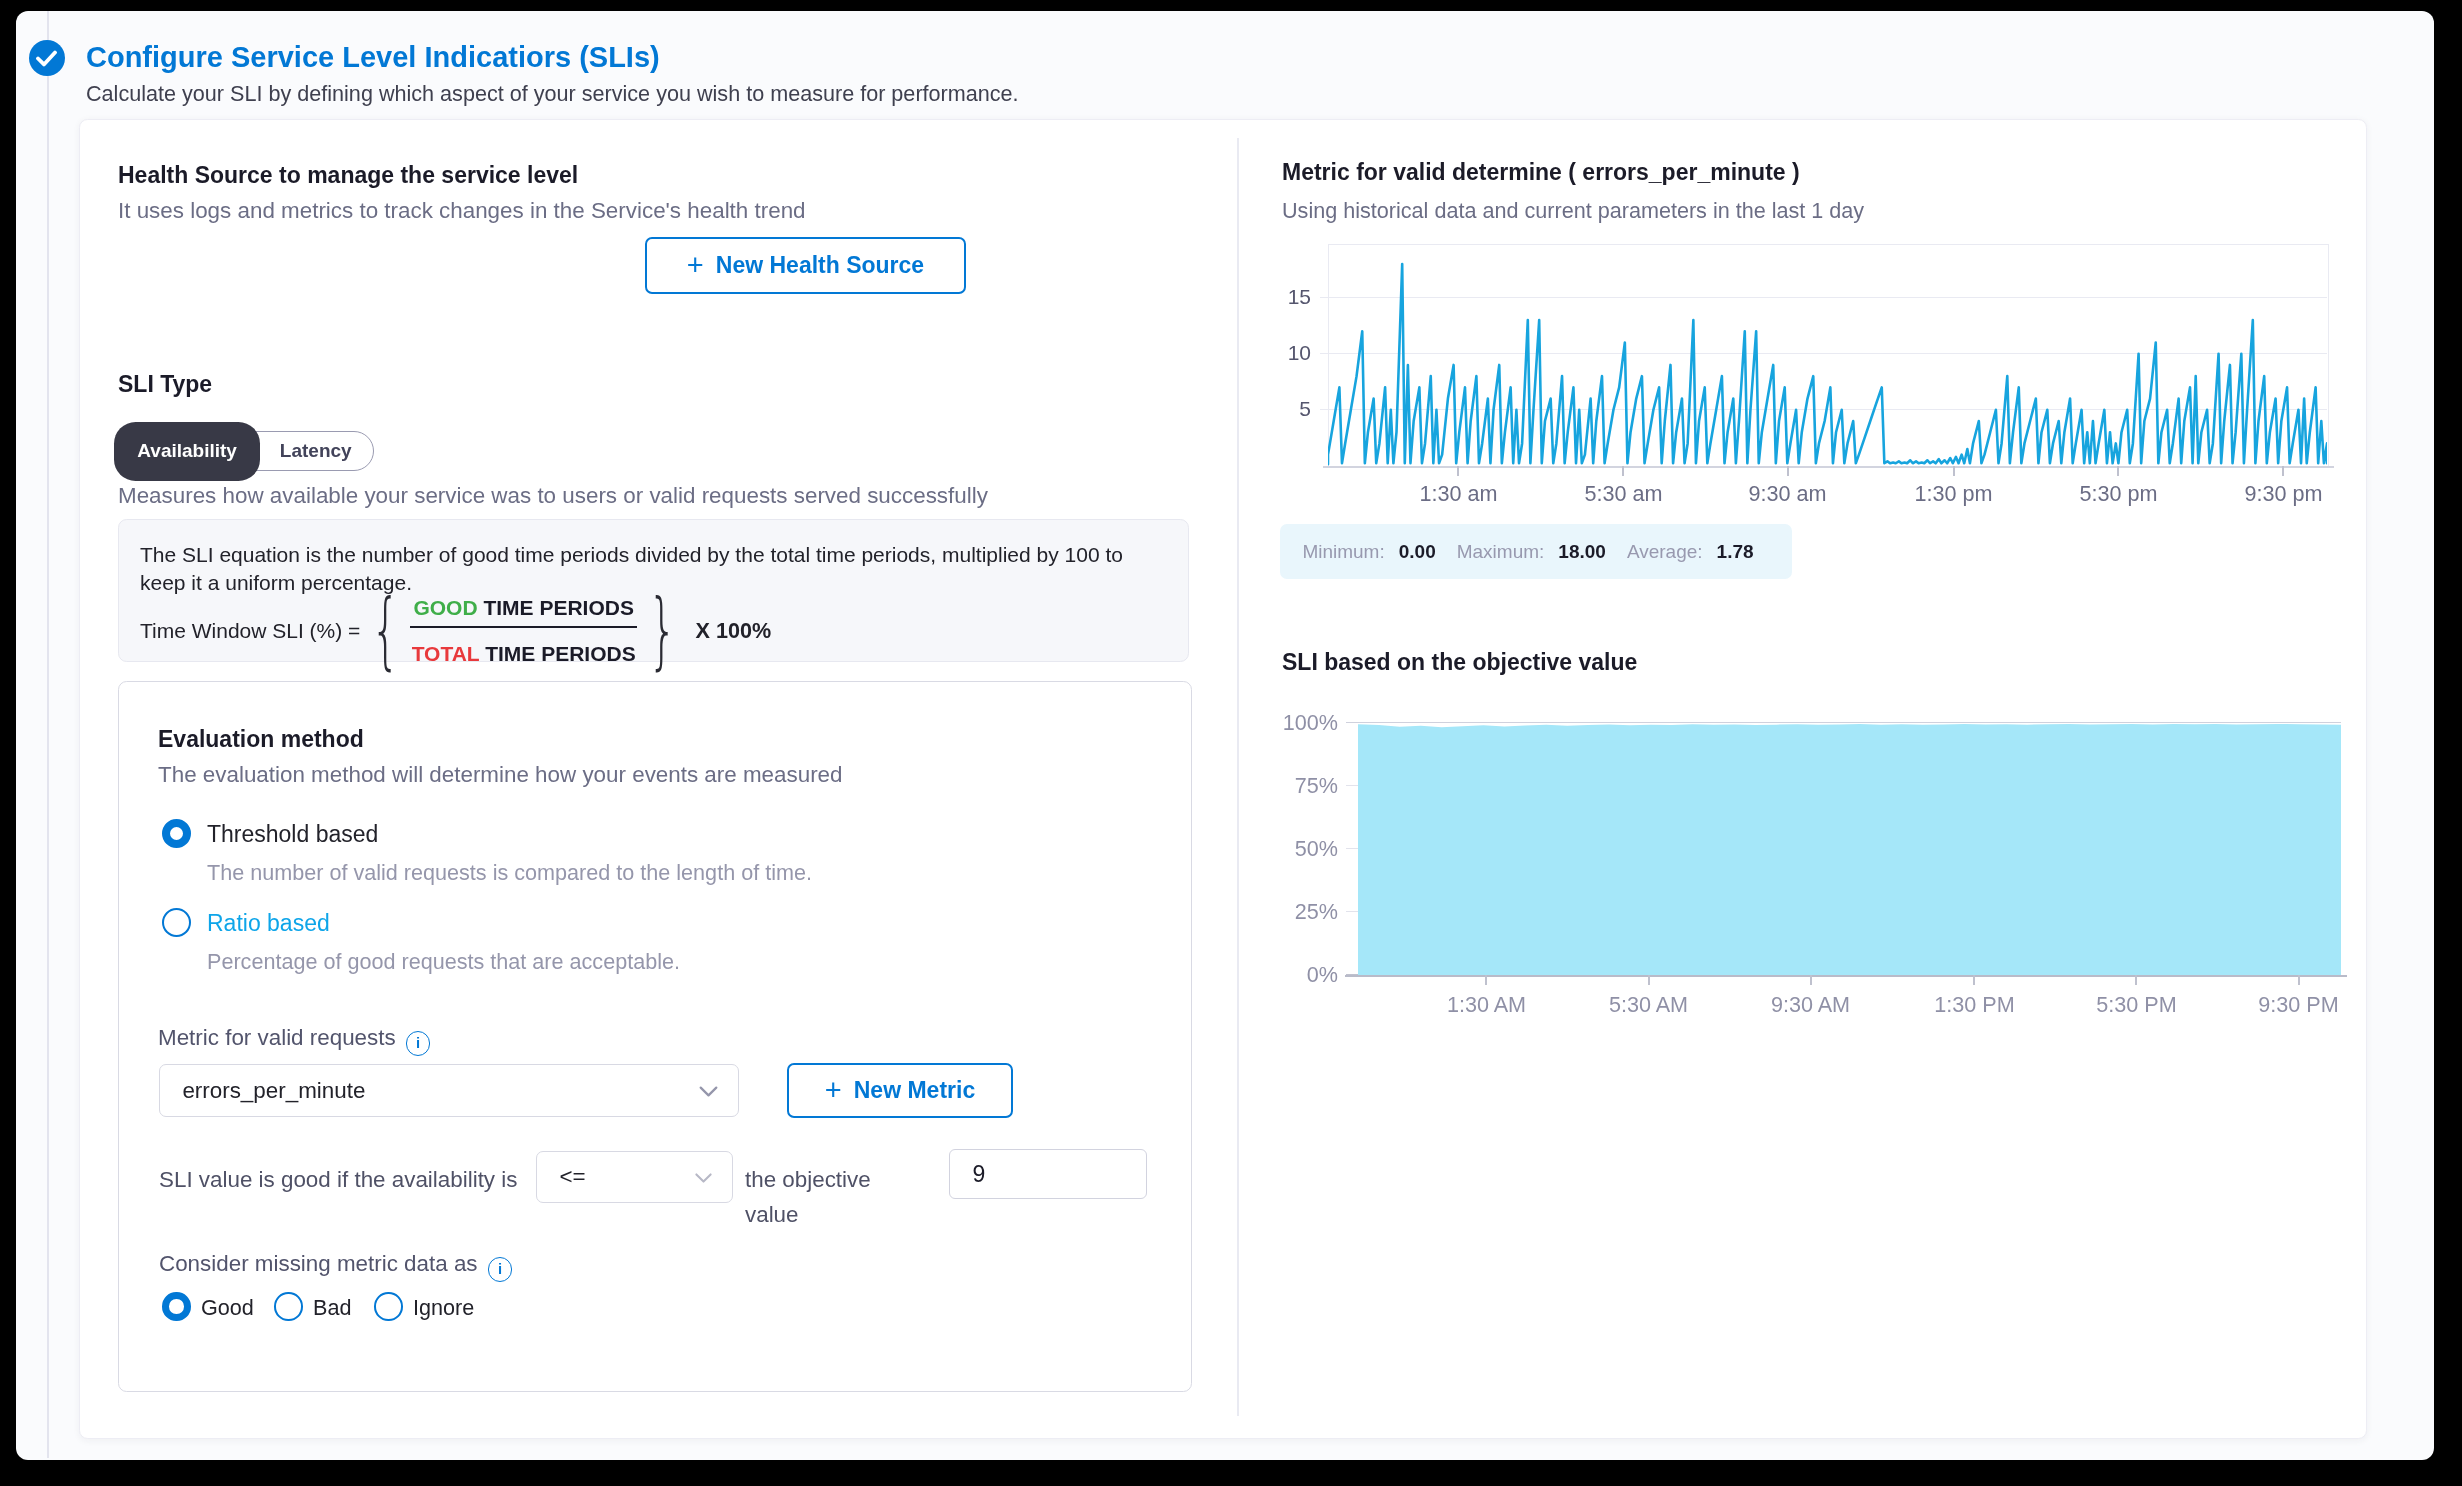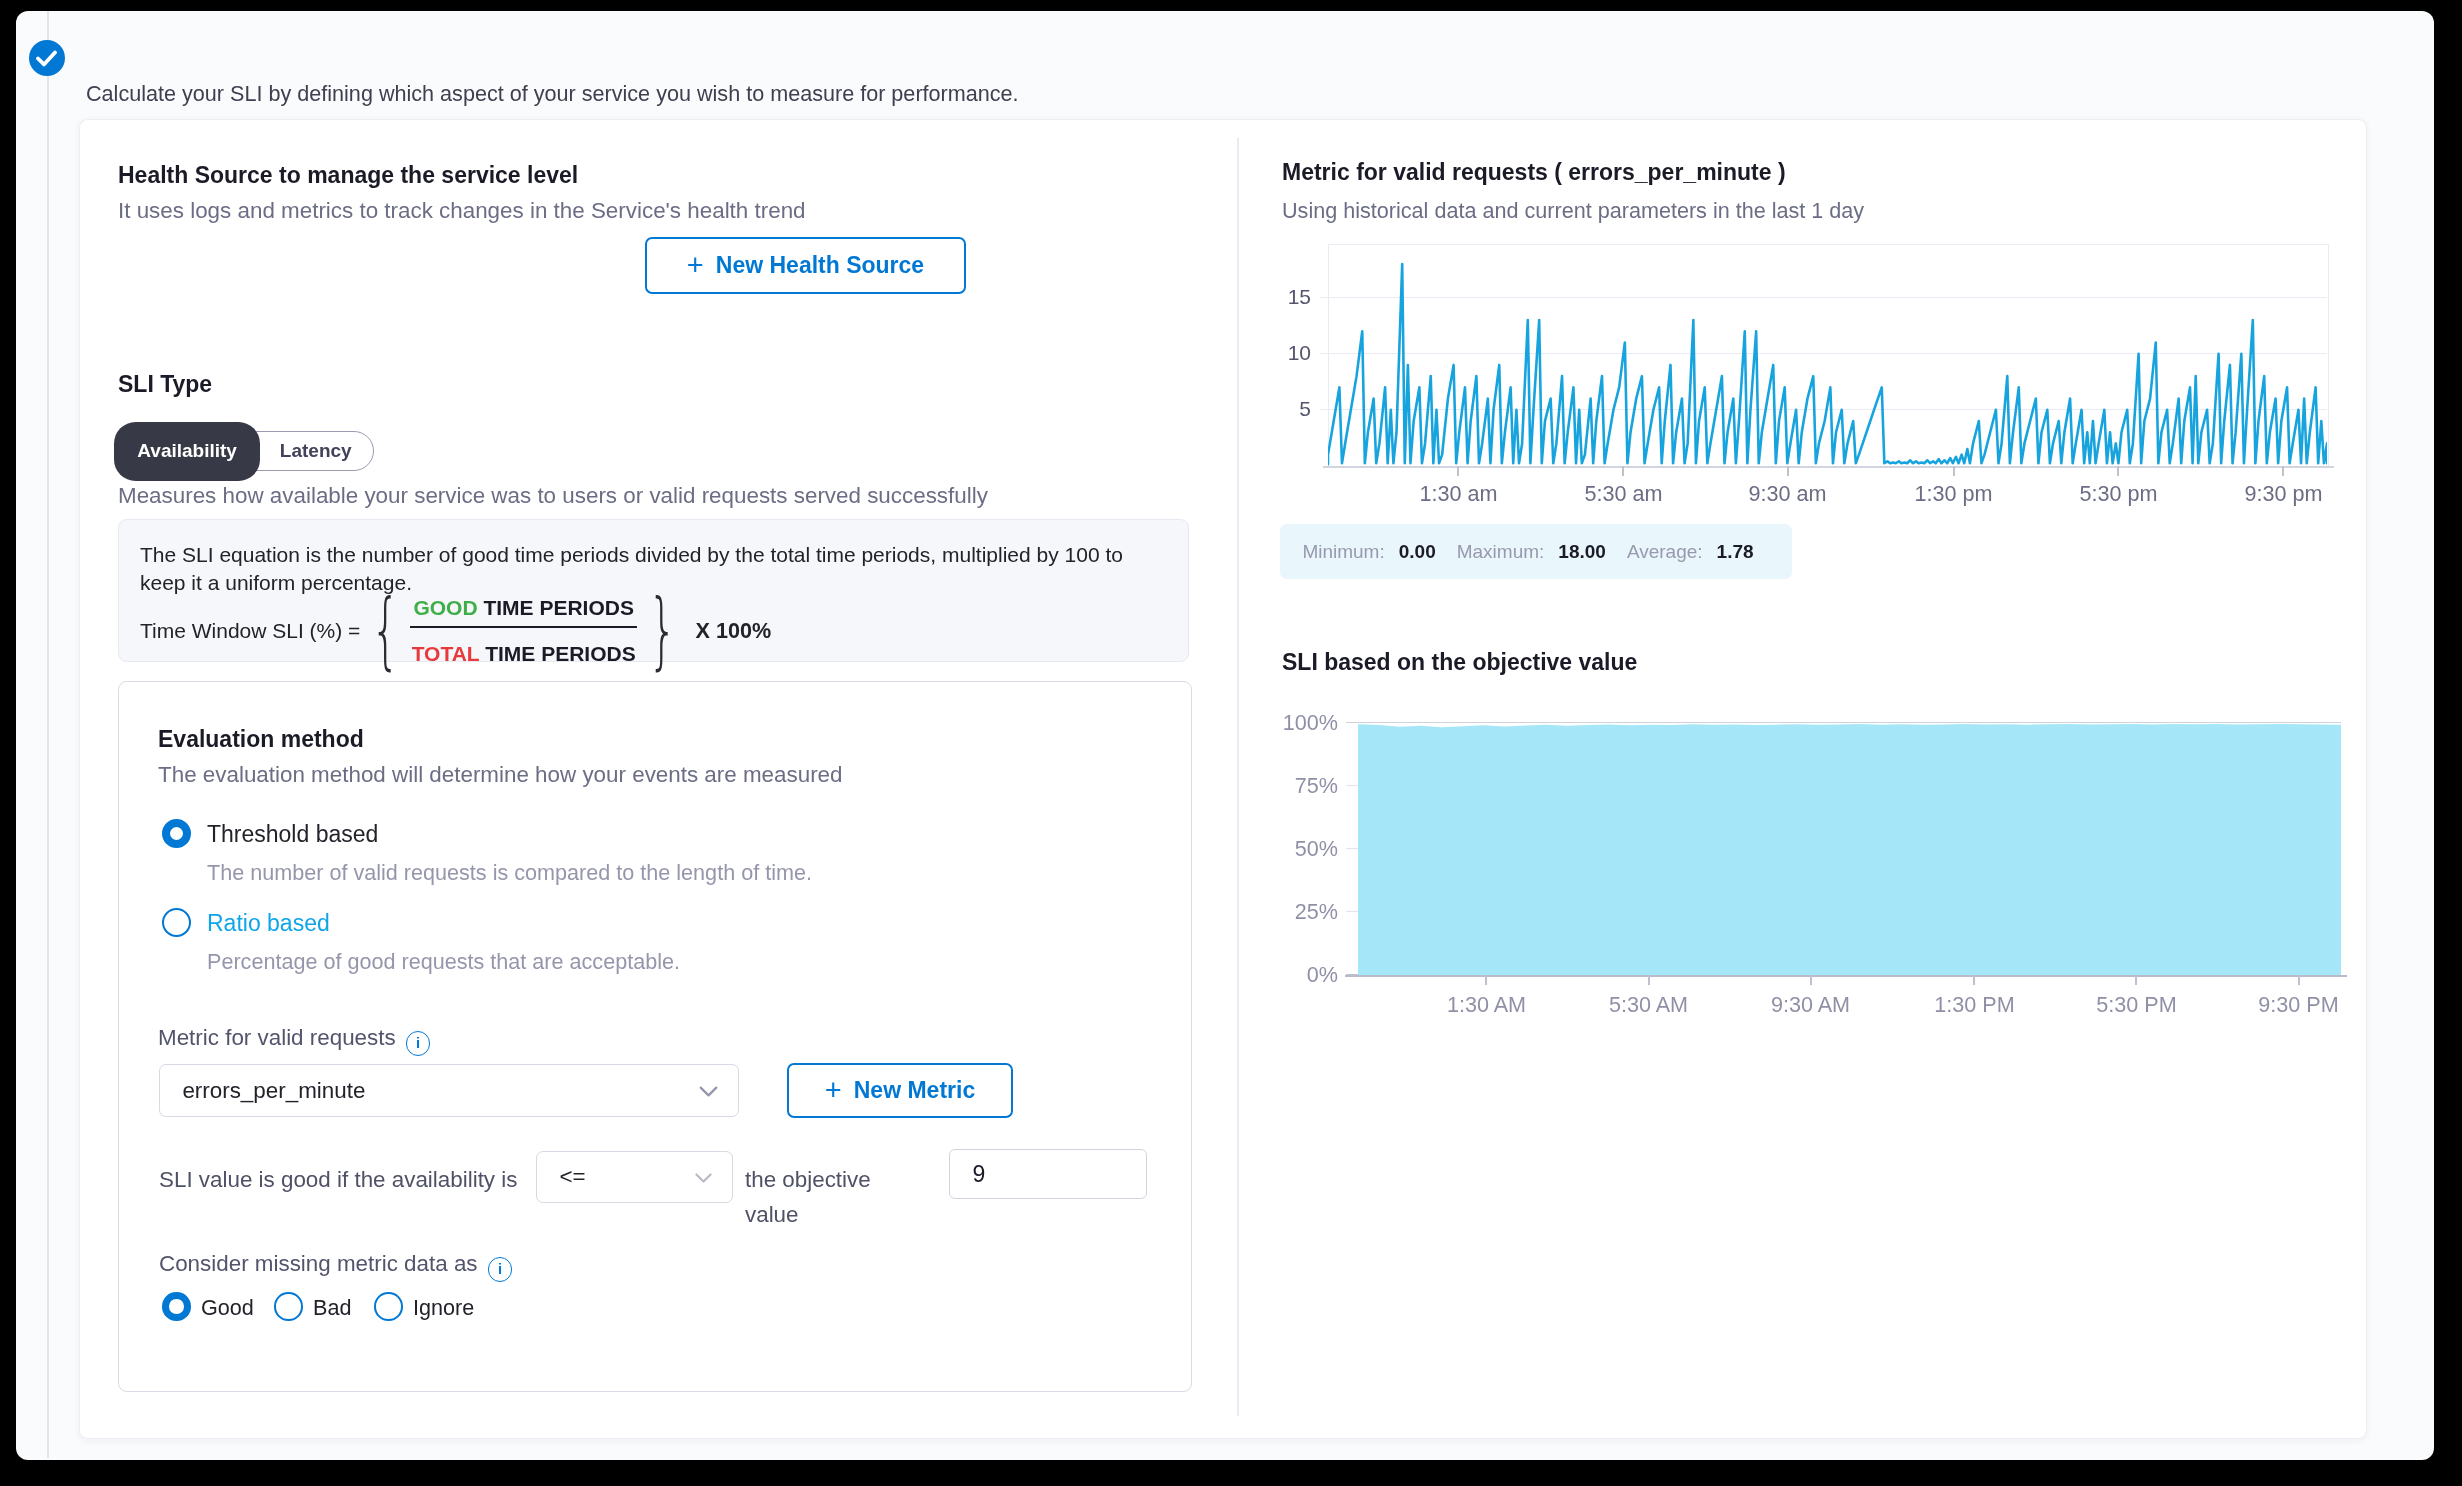--- a/index.html
+++ b/index.html
@@ -65,20 +65,21 @@
 
 <div class="frame">
   <div class="page"></div>
   <div class="stepper-line"></div>
 
   <div class="check-badge">
     <svg width="21" height="17" viewBox="0 0 24 20">
         <path d="M2 10 L9 17 L22 3" fill="none" stroke="#fff" stroke-width="4.5" stroke-linecap="round" stroke-linejoin="round"></path>
       </svg>
   </div>
+  <div class="page-title">Configure Service Level Indicatiors (SLIs)</div>
   <div class="page-subtitle">Calculate your SLI by defining which aspect of your service you wish to measure for performance.</div>
 
   <div class="card"></div>
   <div class="col-divider"></div>
 
   <div class="sec-h" style="left:118px;top:162px;">Health Source to manage the service level</div>
   <div class="gray-text" style="left:118px;top:198px;">It uses logs and metrics to track changes in the Service's health trend</div>
 
   <div class="btn" style="left:645px;top:237px;width:321px;height:57px;">
     <span class="plus">+</span>
@@ -145,21 +146,21 @@
   <div class="slate-text" style="left:159px;top:1251px;color:#52546c;">
     <span>Consider missing metric data as</span><span class="info-icon">i</span>
   </div>
   <div class="radio sm on" id="miss-radio-0" style="left:162px;top:1292px;"></div>
   <div style="position:absolute;left:201px;top:1295px;font-size:21.6px;color:#22222a;">Good</div>
   <div class="radio sm" id="miss-radio-1" style="left:274px;top:1292px;"></div>
   <div style="position:absolute;left:313px;top:1295px;font-size:21.6px;color:#22222a;">Bad</div>
   <div class="radio sm" id="miss-radio-2" style="left:374px;top:1292px;"></div>
   <div style="position:absolute;left:413px;top:1295px;font-size:21.6px;color:#22222a;">Ignore</div>
 
-  <div class="chart-title" style="left:1282px;top:159px;">Metric for valid requests ( errors_per_minute )</div>
+  <div class="chart-title" style="left:1282px;top:159px;">Metric for valid determine ( errors_per_minute )</div>
   <div class="chart-sub" style="left:1282px;top:198px;">Using historical data and current parameters in the last 1 day</div>
   <div class="plot-box" id="plot1" style="left:1328px;top:244px;width:999px;height:222px;"></div>
 
   <div class="stats">
     <span class="lab">Minimum:</span>
     <span class="val">0.00</span>
     <span class="lab">Maximum:</span>
     <span class="val">18.00</span>
     <span class="lab">Average:</span>
     <span class="val">1.78</span>

